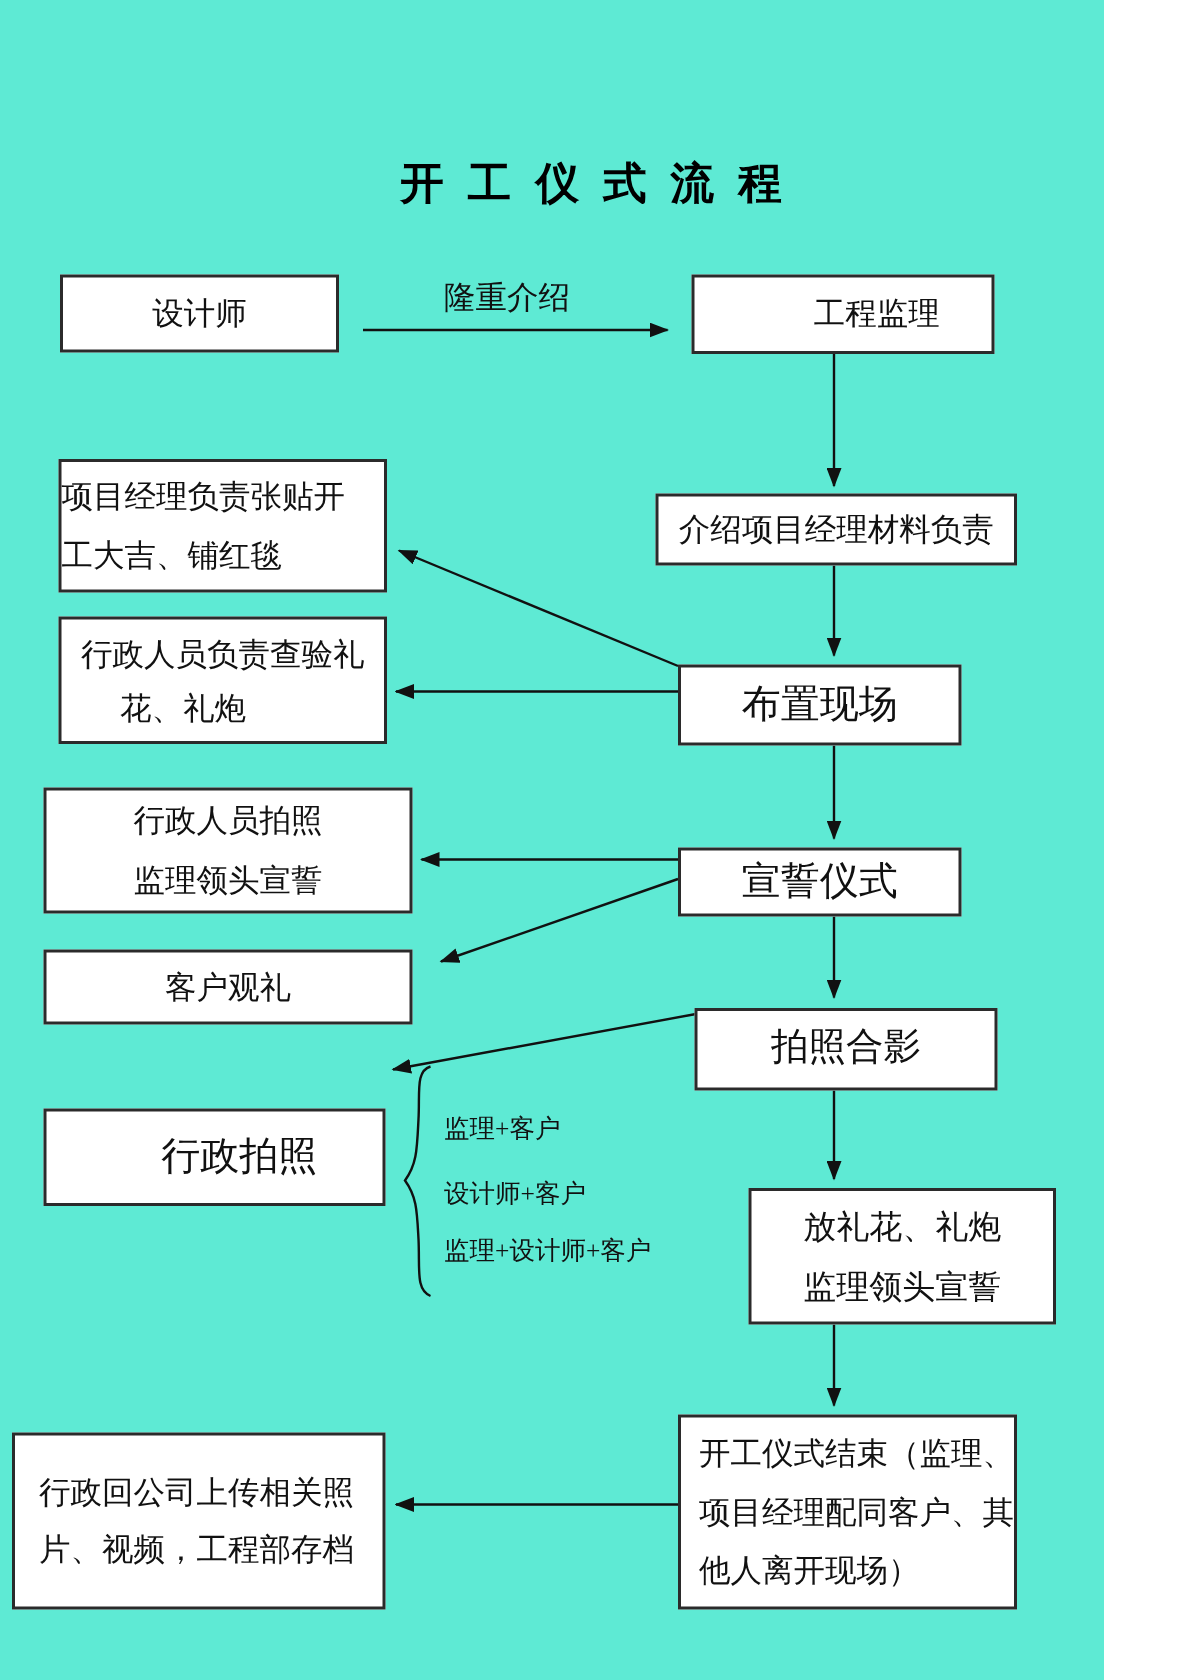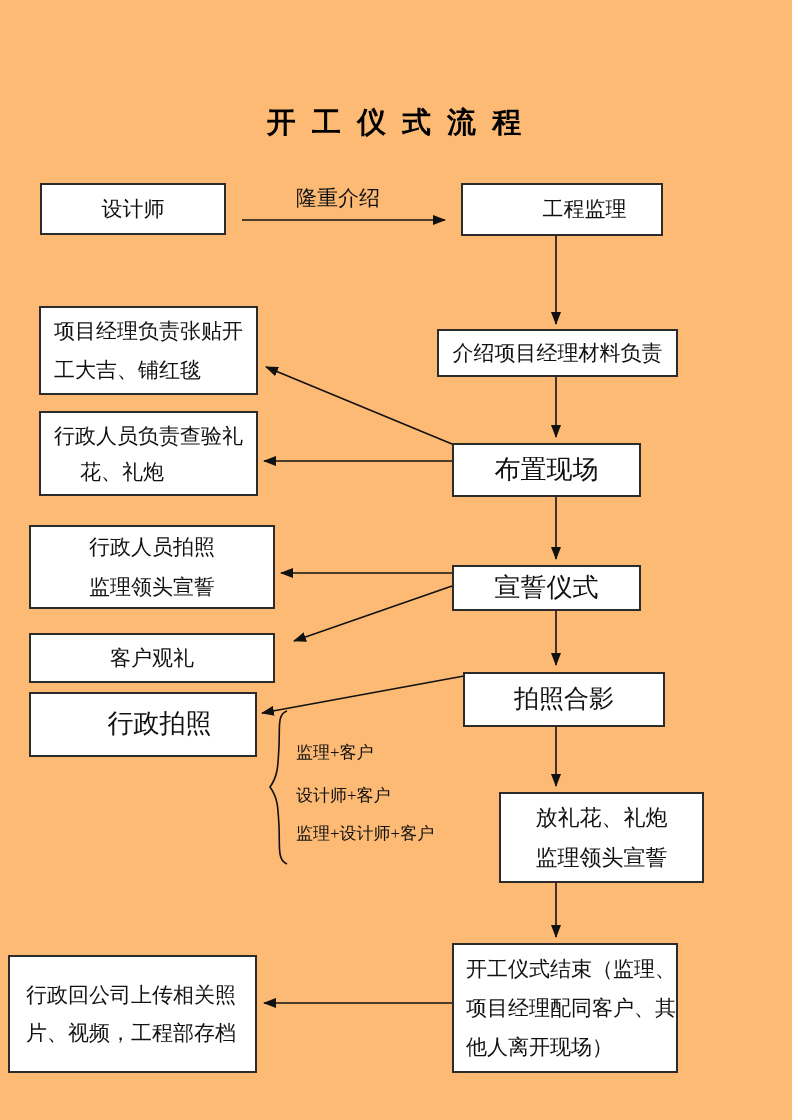--- a/index.html
+++ b/index.html
@@ -1,17 +1,17 @@
 <!DOCTYPE html>
 <html><head>
 <meta charset="utf-8">
 <style>
   html,body { margin:0; padding:0; background:#ffffff; }
   .page {
-    position:relative; width:792px; height:1120px; background:#fdba74;
+    position:relative; width:736px; height:1120px; background:#5eead4;
     font-family:"Liberation Serif", serif; color:#111111; overflow:hidden;
   }
   .title {
     position:absolute; left:0; top:103px; width:792px;
     text-align:center; font-family:"Liberation Sans", sans-serif;
     font-weight:bold; font-size:29px; letter-spacing:4px; color:#000;
   }
   svg.connectors { position:absolute; left:0; top:0; width:792px; height:1120px; }
   .box {
     position:absolute; background:#ffffff; border:2px solid #2b2b2b;
@@ -21,29 +21,29 @@
   }
   .box.left-text { align-items:flex-start; text-align:left; }
   .fs21 { font-size:21px; }
   .fs22 { font-size:22px;margin-left:26px; }
   .fs25 { font-size:25px; }
   .fs26 { font-size:26px; }
 
   #designer      { left:40px;  top:183px; width:186px; height:52px; }
   #supervisor    { left:461px; top:183px; width:202px; height:53px;padding-left:45px; }
   #intro-pm      { left:437px; top:329px; width:241px; height:48px; }
-  #pm-post       { left:39px;  top:306px; width:219px; height:89px; padding-left:13px; line-height:39px; }
+  #pm-post       { left:39px;  top:306px; width:219px; height:89px; line-height:39px; }
   #admin-check   { left:39px;  top:411px; width:219px; height:85px; line-height:36px; }
   #admin-check .line2 { align-self:flex-start; margin-left:39px; }
   #setup-site    { left:452px; top:443px; width:189px; height:54px; }
   #oath          { left:452px; top:565px; width:189px; height:46px; }
   #admin-photo-oath { left:29px; top:525px; width:246px; height:84px; line-height:40px; }
   #client-watch  { left:29px;  top:633px; width:246px; height:50px; }
   #group-photo   { left:463px; top:672px; width:202px; height:55px; }
-  #admin-photo   { left:29px;  top:692px; width:228px; height:65px;padding-left:33px; }
+  #admin-photo   { left:29px;  top:739px; width:228px; height:65px;padding-left:33px; }
   #fireworks     { left:473px; top:792px; width:205px; height:91px; line-height:40px; }
   #ceremony-end  { left:452px; top:943px; width:226px; height:130px; padding-left:12px; line-height:39px; }
   #archive      { left:8px;   top:955px; width:249px; height:118px; padding-left:16px; line-height:38px; }
 
   .arrow-label {
     position:absolute; left:296px; top:184px; font-size:21px; color:#111;
   }
   .combo-item { position:absolute; left:296px; font-size:17px; color:#111; white-space:nowrap; }
   #combo-0 { top:741px; }
   #combo-1 { top:784px; }

